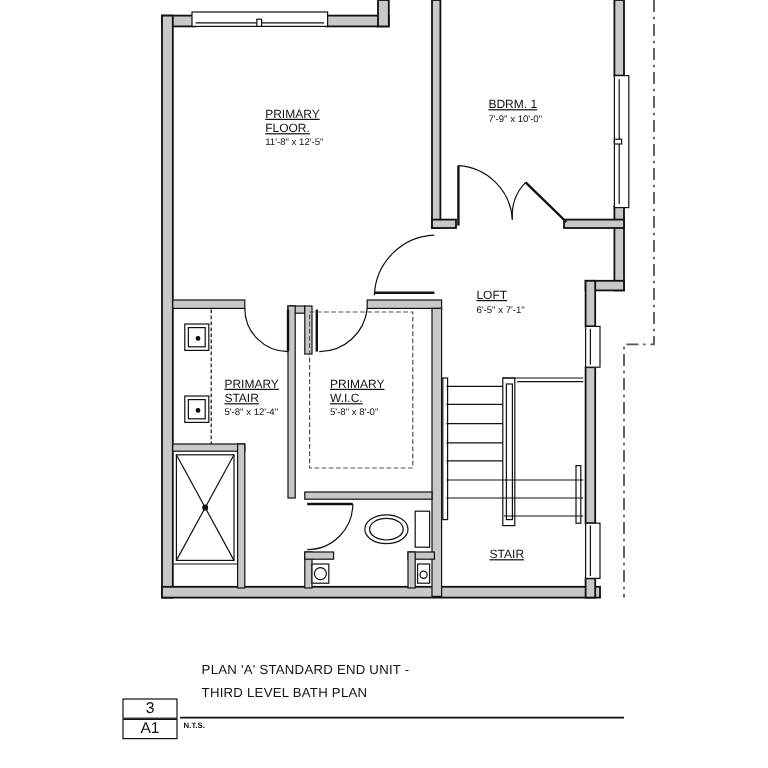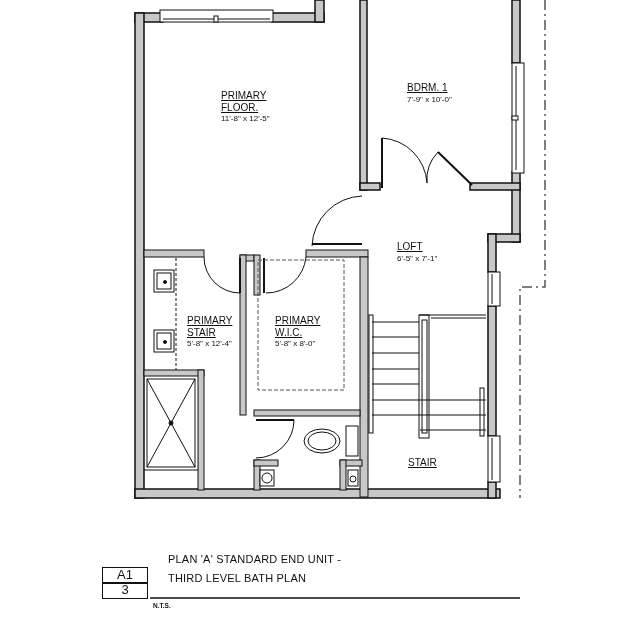--- a/index.html
+++ b/index.html
@@ -164,14 +164,14 @@
   <span class="room-name">W.I.C.</span>
   <span class="room-dim">5'-8" x 8'-0"</span>
 </div>
 <div class="room-label" style="left:408px; top:457px;">
   <span class="room-name">STAIR</span>
 </div>
 
 <div class="title-line" style="left:168px; top:553px;">PLAN 'A' STANDARD END UNIT -</div>
 <div class="title-line" style="left:168px; top:572px;">THIRD LEVEL BATH PLAN</div>
 <div class="ref-box" style="left:102px; top:582px; width:46px; height:17px;">3</div>
-<div class="ref-box" style="left:102px; top:567px; width:46px; height:17px;">A1</div>
+<div class="ref-box" style="left:102px; top:599px; width:46px; height:17px;">A1</div>
 <div class="nts" style="left:153px; top:602px;">N.T.S.</div>
 
 </body></html>

